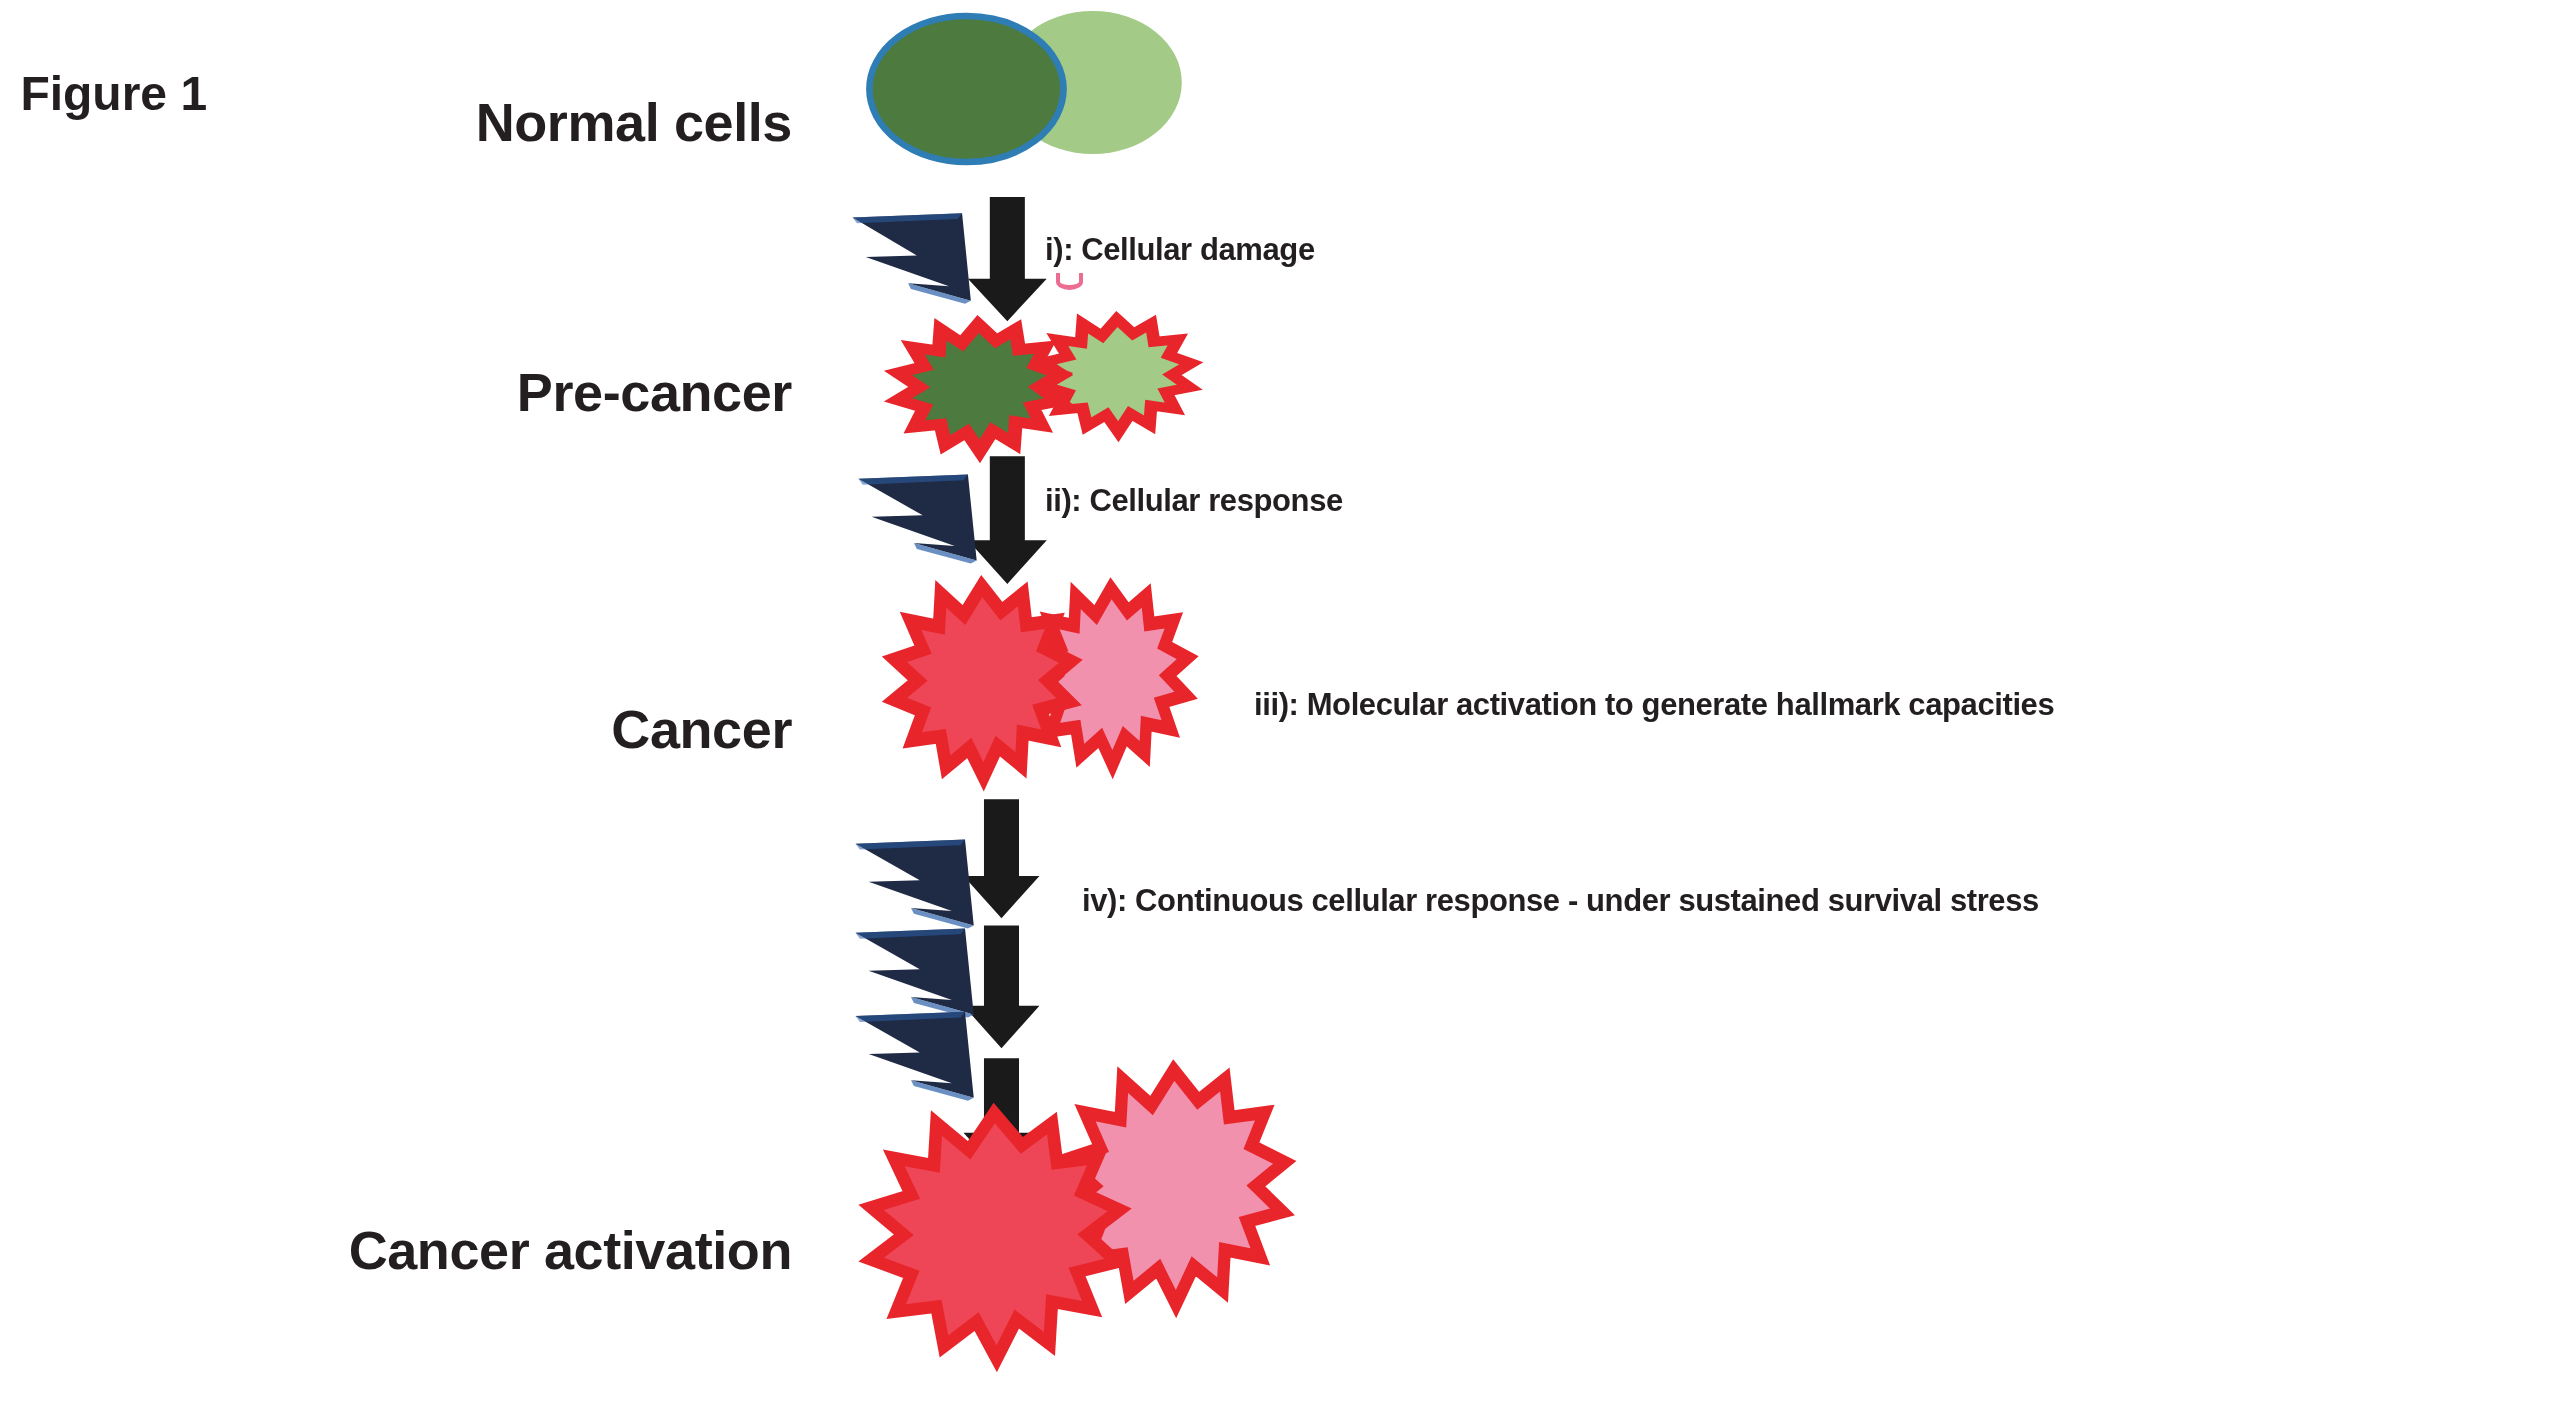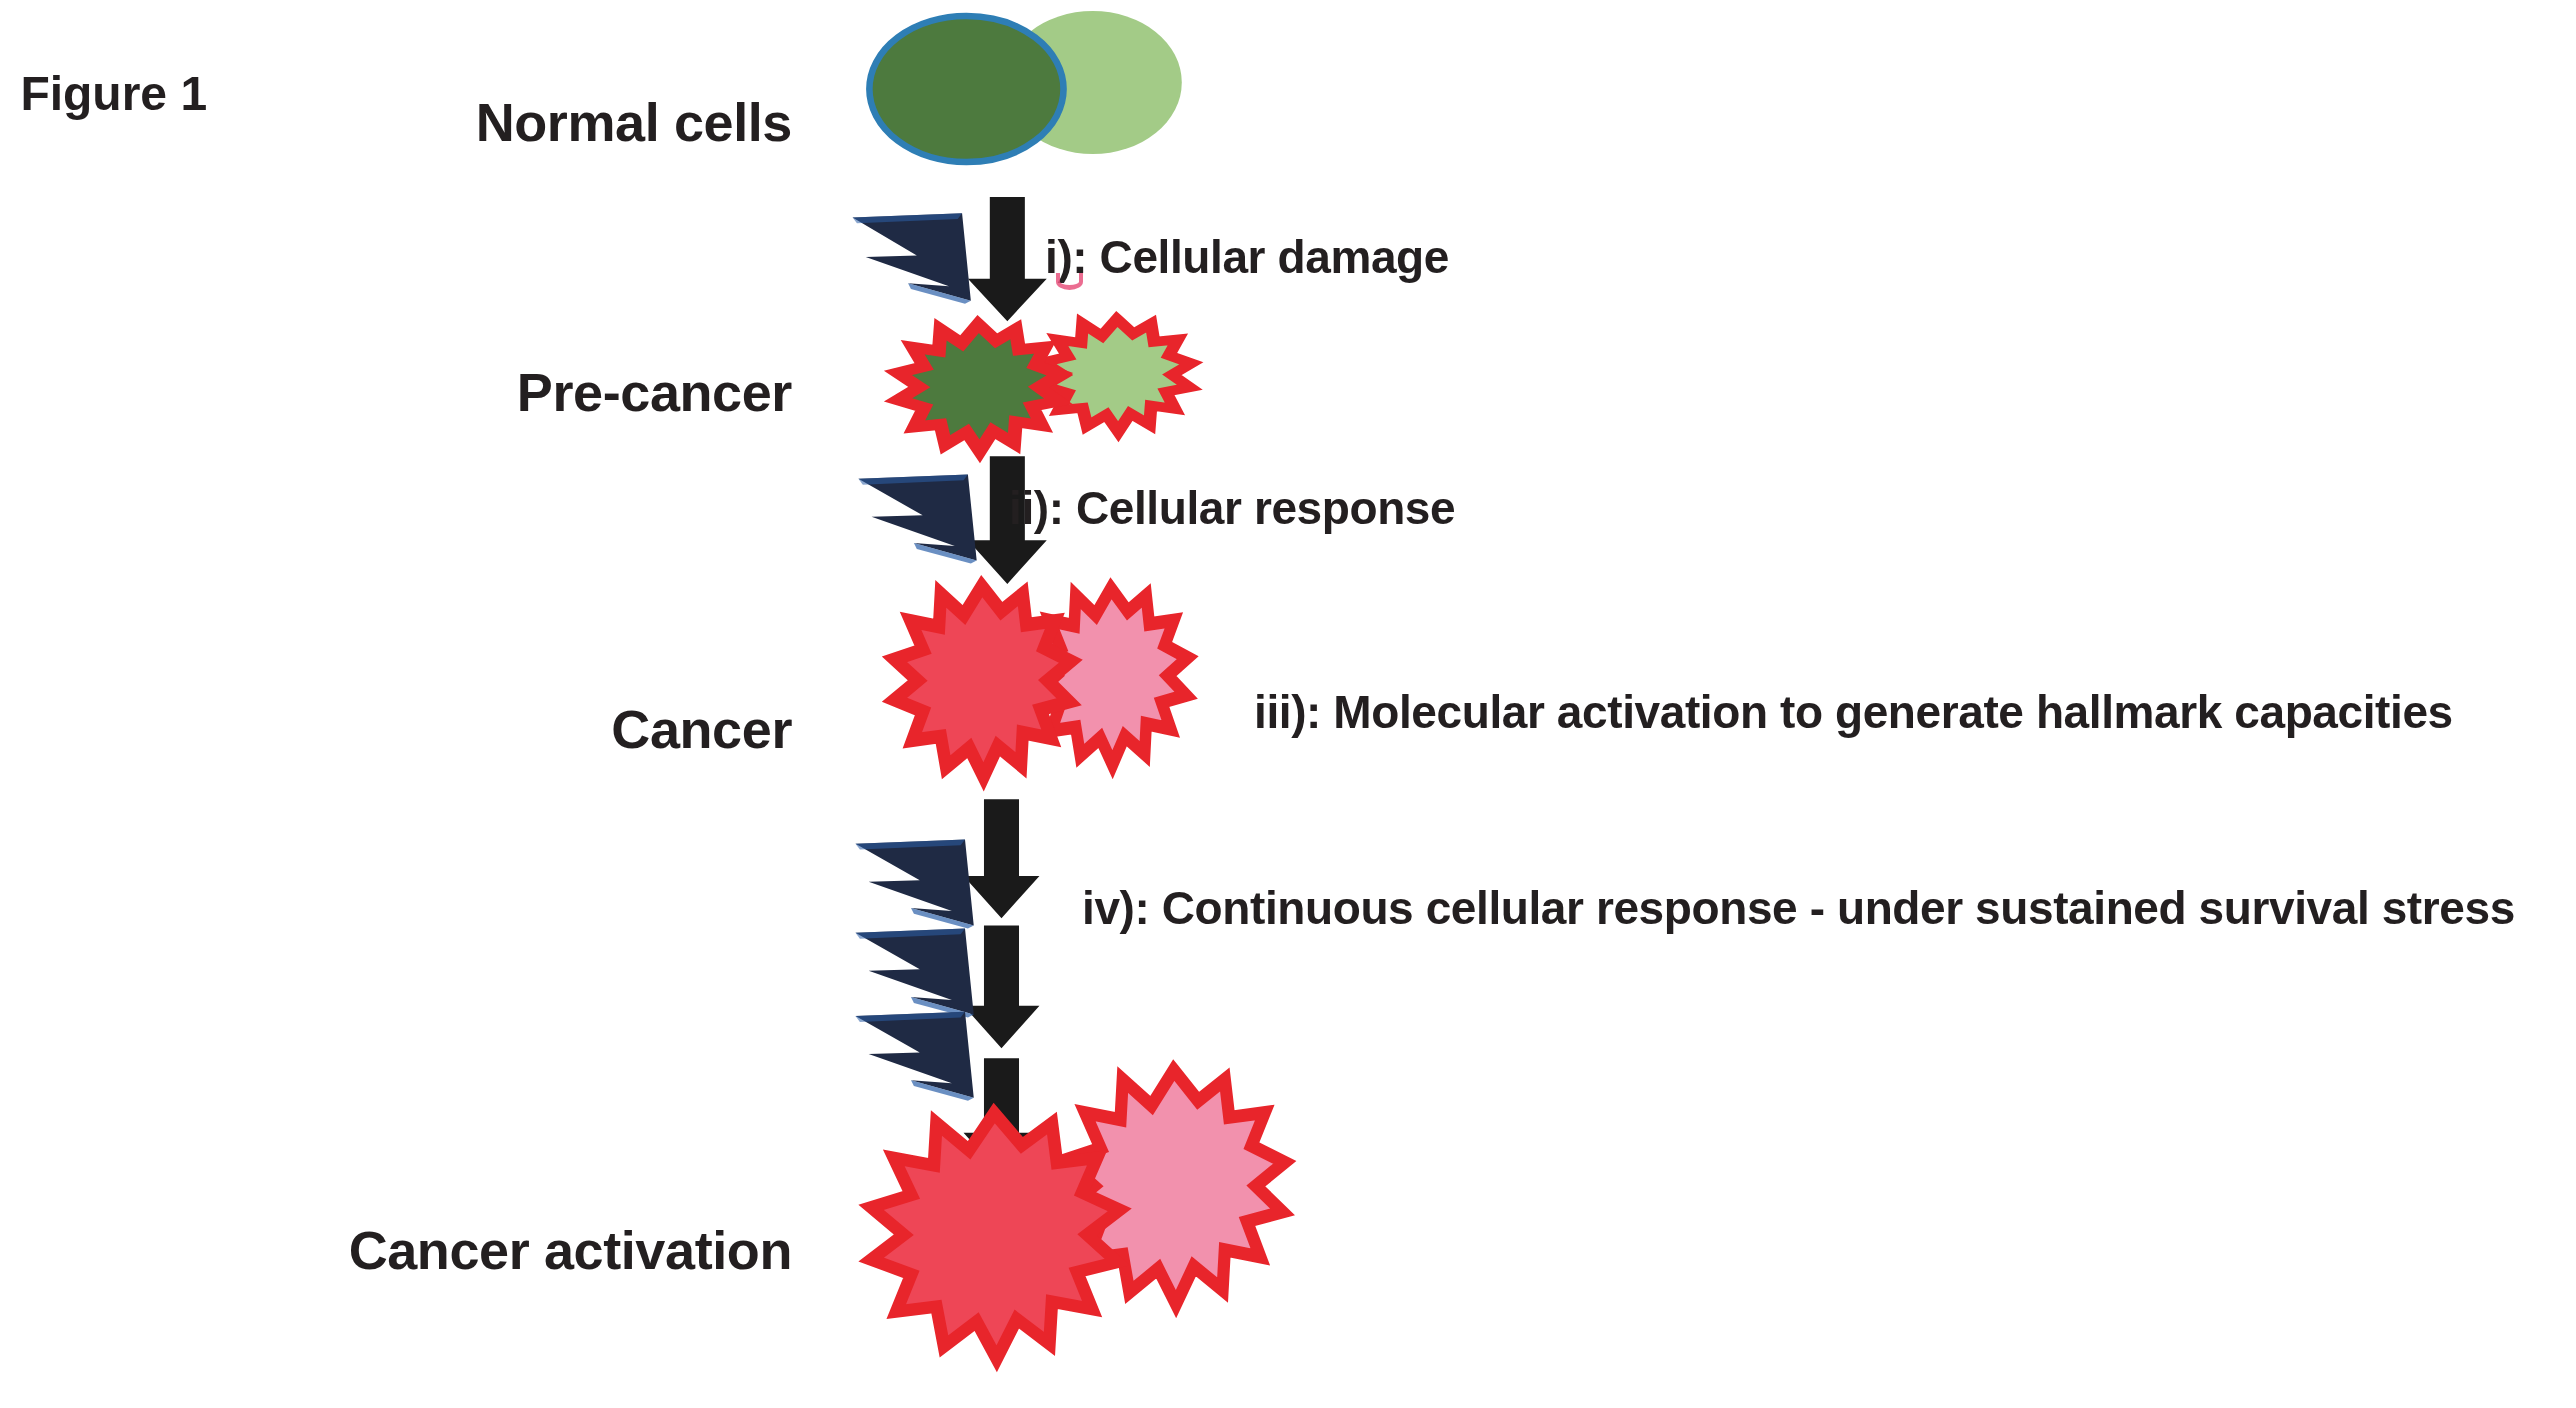--- a/index.html
+++ b/index.html
@@ -25,38 +25,38 @@
     letter-spacing: -0.4px;
     white-space: nowrap;
     line-height: 1;
   }
   .stage-label {
     text-align: right;
     font-size: 54px;
   }
   .step-label {
     text-align: left;
-    font-size: 46px;
+    font-size: 31px;
   }
   #figure-title {
     font-size: 48px;
     left: 20.4px;
     top: 70px;
     letter-spacing: 0px;
   }
 
   
   #label-normal-cells   { right: 1784px; top: 95px; }
   #label-pre-cancer     { right: 1784px; top: 365px; }
   #label-cancer         { right: 1784px; top: 664px; margin-top: 38px; }
   #label-cancer-prog    { right: 1784px; top: 1223px; }
 
   
   #label-step-i    { left: 1045px; top: 234px; }
-  #label-step-ii   { left: 1009px; top: 485px; }
+  #label-step-ii   { left: 1045px; top: 485px; }
   #label-step-iii  { left: 1254px; top: 689px; }
   #label-step-iv   { left: 1070px; top: 885px; margin-left: 12px; }
   #label-step-v    { left: 1301px; top: 1179px; }
 
   
   .layer {
     position: absolute;
     left: 0;
     top: 0;
     width: 2576px;

